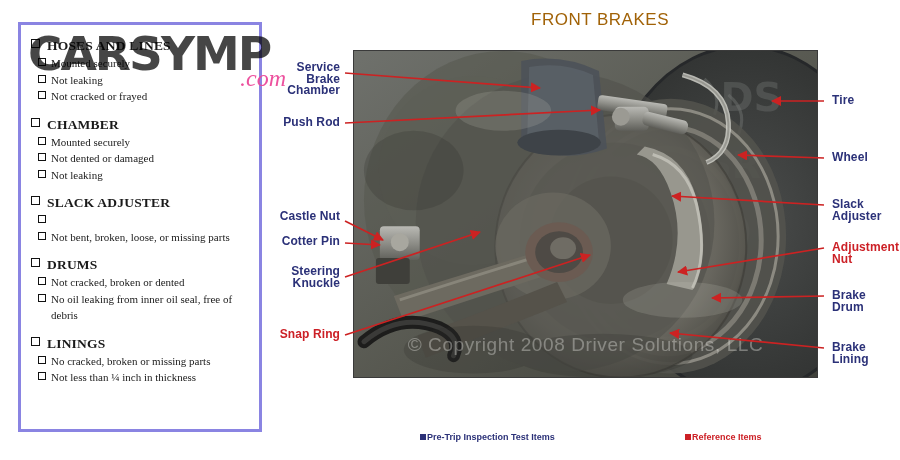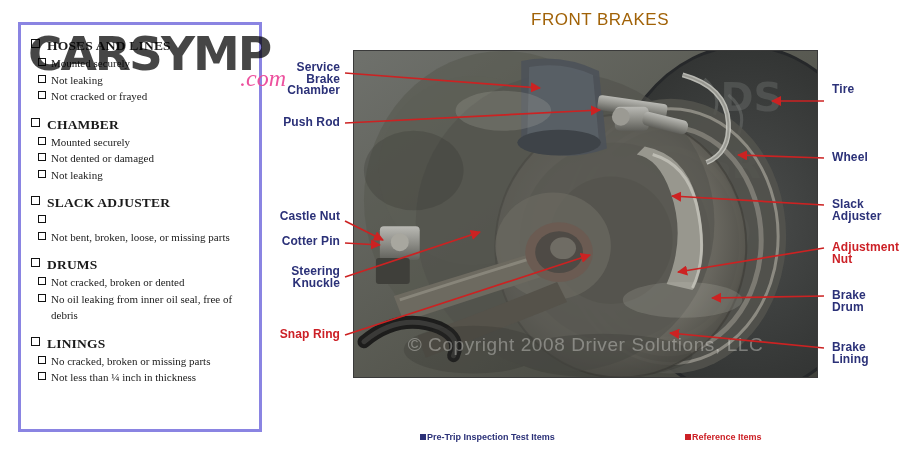--- a/index.html
+++ b/index.html
@@ -336,21 +336,21 @@
 
   <div class="label left navy" style="left:272px;top:62px;width:68px;">Service Brake
 Chamber</div>
   <div class="label left navy" style="left:272px;top:117px;width:68px;">Push Rod</div>
   <div class="label left navy" style="left:272px;top:211px;width:68px;">Castle Nut</div>
   <div class="label left navy" style="left:272px;top:236px;width:68px;">Cotter Pin</div>
   <div class="label left navy" style="left:272px;top:266px;width:68px;">Steering
 Knuckle</div>
   <div class="label left red" style="left:272px;top:329px;width:68px;">Snap Ring</div>
 
-  <div class="label right navy" style="left:832px;top:84px;width:66px;">Tire</div>
+  <div class="label right navy" style="left:832px;top:95px;width:66px;">Tire</div>
   <div class="label right navy" style="left:832px;top:152px;width:66px;">Wheel</div>
   <div class="label right navy" style="left:832px;top:199px;width:70px;">Slack Adjuster</div>
   <div class="label right red" style="left:832px;top:242px;width:70px;">Adjustment Nut</div>
   <div class="label right navy" style="left:832px;top:290px;width:66px;">Brake Drum</div>
   <div class="label right navy" style="left:832px;top:342px;width:66px;">Brake Lining</div>
 
   <div id="legend">
     <div class="legend-entry" id="legend-pretrip">
       <span class="legend-swatch sw-navy"></span>
       <span>Pre-Trip Inspection Test Items</span>

